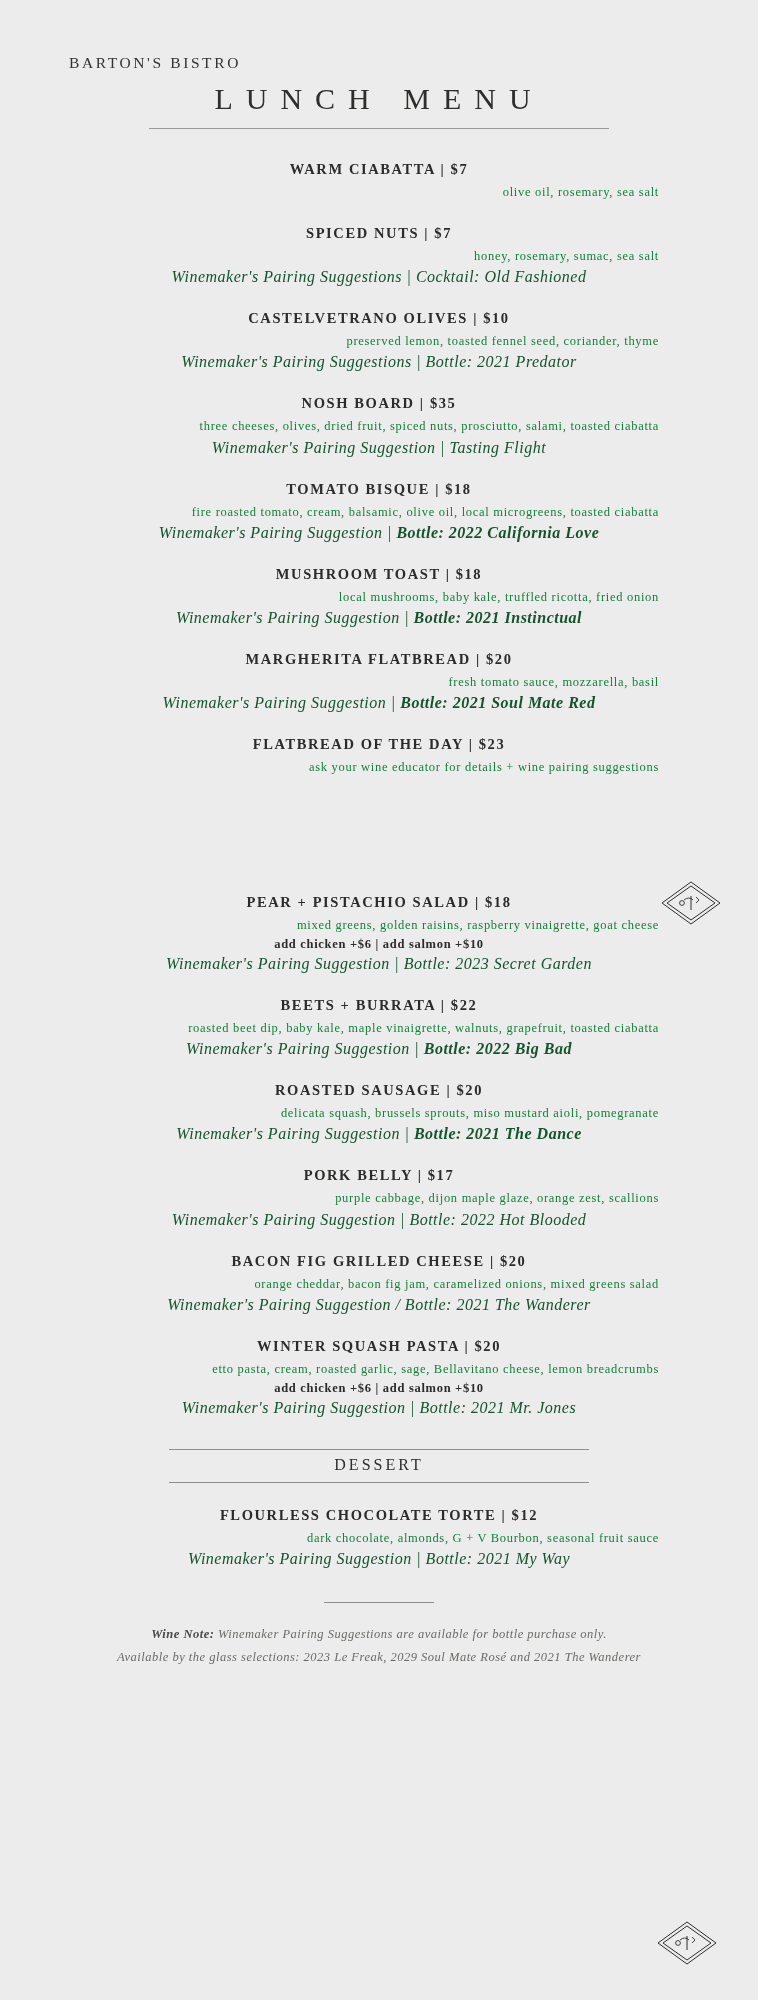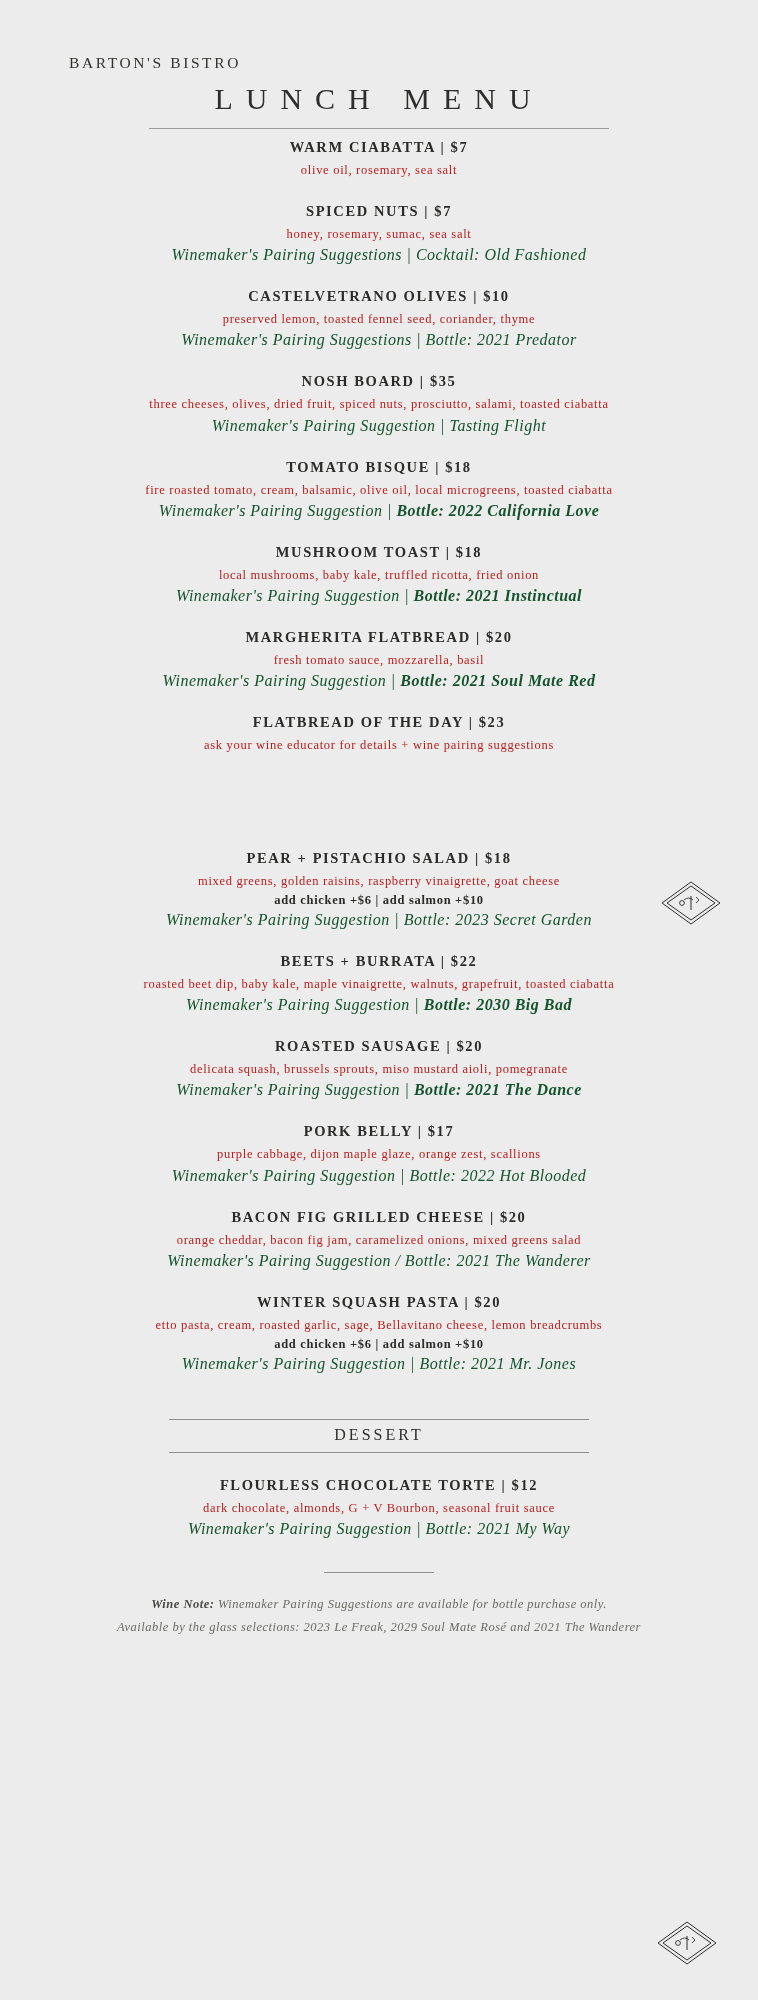--- a/index.html
+++ b/index.html
@@ -50,39 +50,41 @@
   }
   .rule {
     width: 460px;
     height: 1px;
     background: #9a9a96;
     margin: 0 auto;
   }
 
   
   .section {
+    margin-top: 22px;
   }
   .item {
     text-align: center;
     margin: 0 auto 24px auto;
     width: 560px;
   }
   .item-name {
     font-size: 14.5px;
     letter-spacing: 1.6px;
     font-weight: bold;
     color: #2b2b29;
     margin-bottom: 5px;
   }
   .item-desc {
     font-size: 12.5px;
     letter-spacing: 0.7px;
-    color: #b91c1c;
+    color: #15803d;
     line-height: 1.45;
     margin-bottom: 3px;
+    text-align: right;
   }
   .item-add {
     font-size: 12.5px;
     letter-spacing: 0.7px;
     color: #2b2b29;
     font-weight: bold;
     margin-bottom: 3px;
   }
   .item-pair {
     font-size: 16px;
@@ -110,21 +112,21 @@
     right: 40px;
     bottom: 34px;
   }
   .logo svg {
     display: block;
   }
 
   
   .dessert-head {
     text-align: center;
-    margin: 46px auto 24px auto;
+    margin: 32px auto 24px auto;
     width: 560px;
   }
   .dessert-head .line {
     width: 420px;
     height: 1px;
     background: #8f8f8b;
     margin: 0 auto;
   }
   .dessert-head .word {
     font-size: 16px;
@@ -240,21 +242,21 @@
     <div class="item">
       <div class="item-name">PEAR + PISTACHIO SALAD | $18</div>
       <div class="item-desc">mixed greens, golden raisins, raspberry vinaigrette, goat cheese</div>
       <div class="item-add">add chicken +$6 | add salmon +$10</div>
       <div class="item-pair">Winemaker's Pairing Suggestion | Bottle: 2023 Secret Garden</div>
     </div>
 
     <div class="item">
       <div class="item-name">BEETS + BURRATA | $22</div>
       <div class="item-desc">roasted beet dip, baby kale, maple vinaigrette, walnuts, grapefruit, toasted ciabatta</div>
-      <div class="item-pair"><span>Winemaker's Pairing Suggestion | </span><span class="bold">Bottle: 2030 Big Bad</span></div>
+      <div class="item-pair"><span>Winemaker's Pairing Suggestion | </span><span class="bold">Bottle: 2022 Big Bad</span></div>
     </div>
 
     <div class="item">
       <div class="item-name">ROASTED SAUSAGE | $20</div>
       <div class="item-desc">delicata squash, brussels sprouts, miso mustard aioli, pomegranate</div>
       <div class="item-pair"><span>Winemaker's Pairing Suggestion | </span><span class="bold">Bottle: 2021 The Dance</span></div>
     </div>
 
     <div class="item">
       <div class="item-name">PORK BELLY | $17</div>

